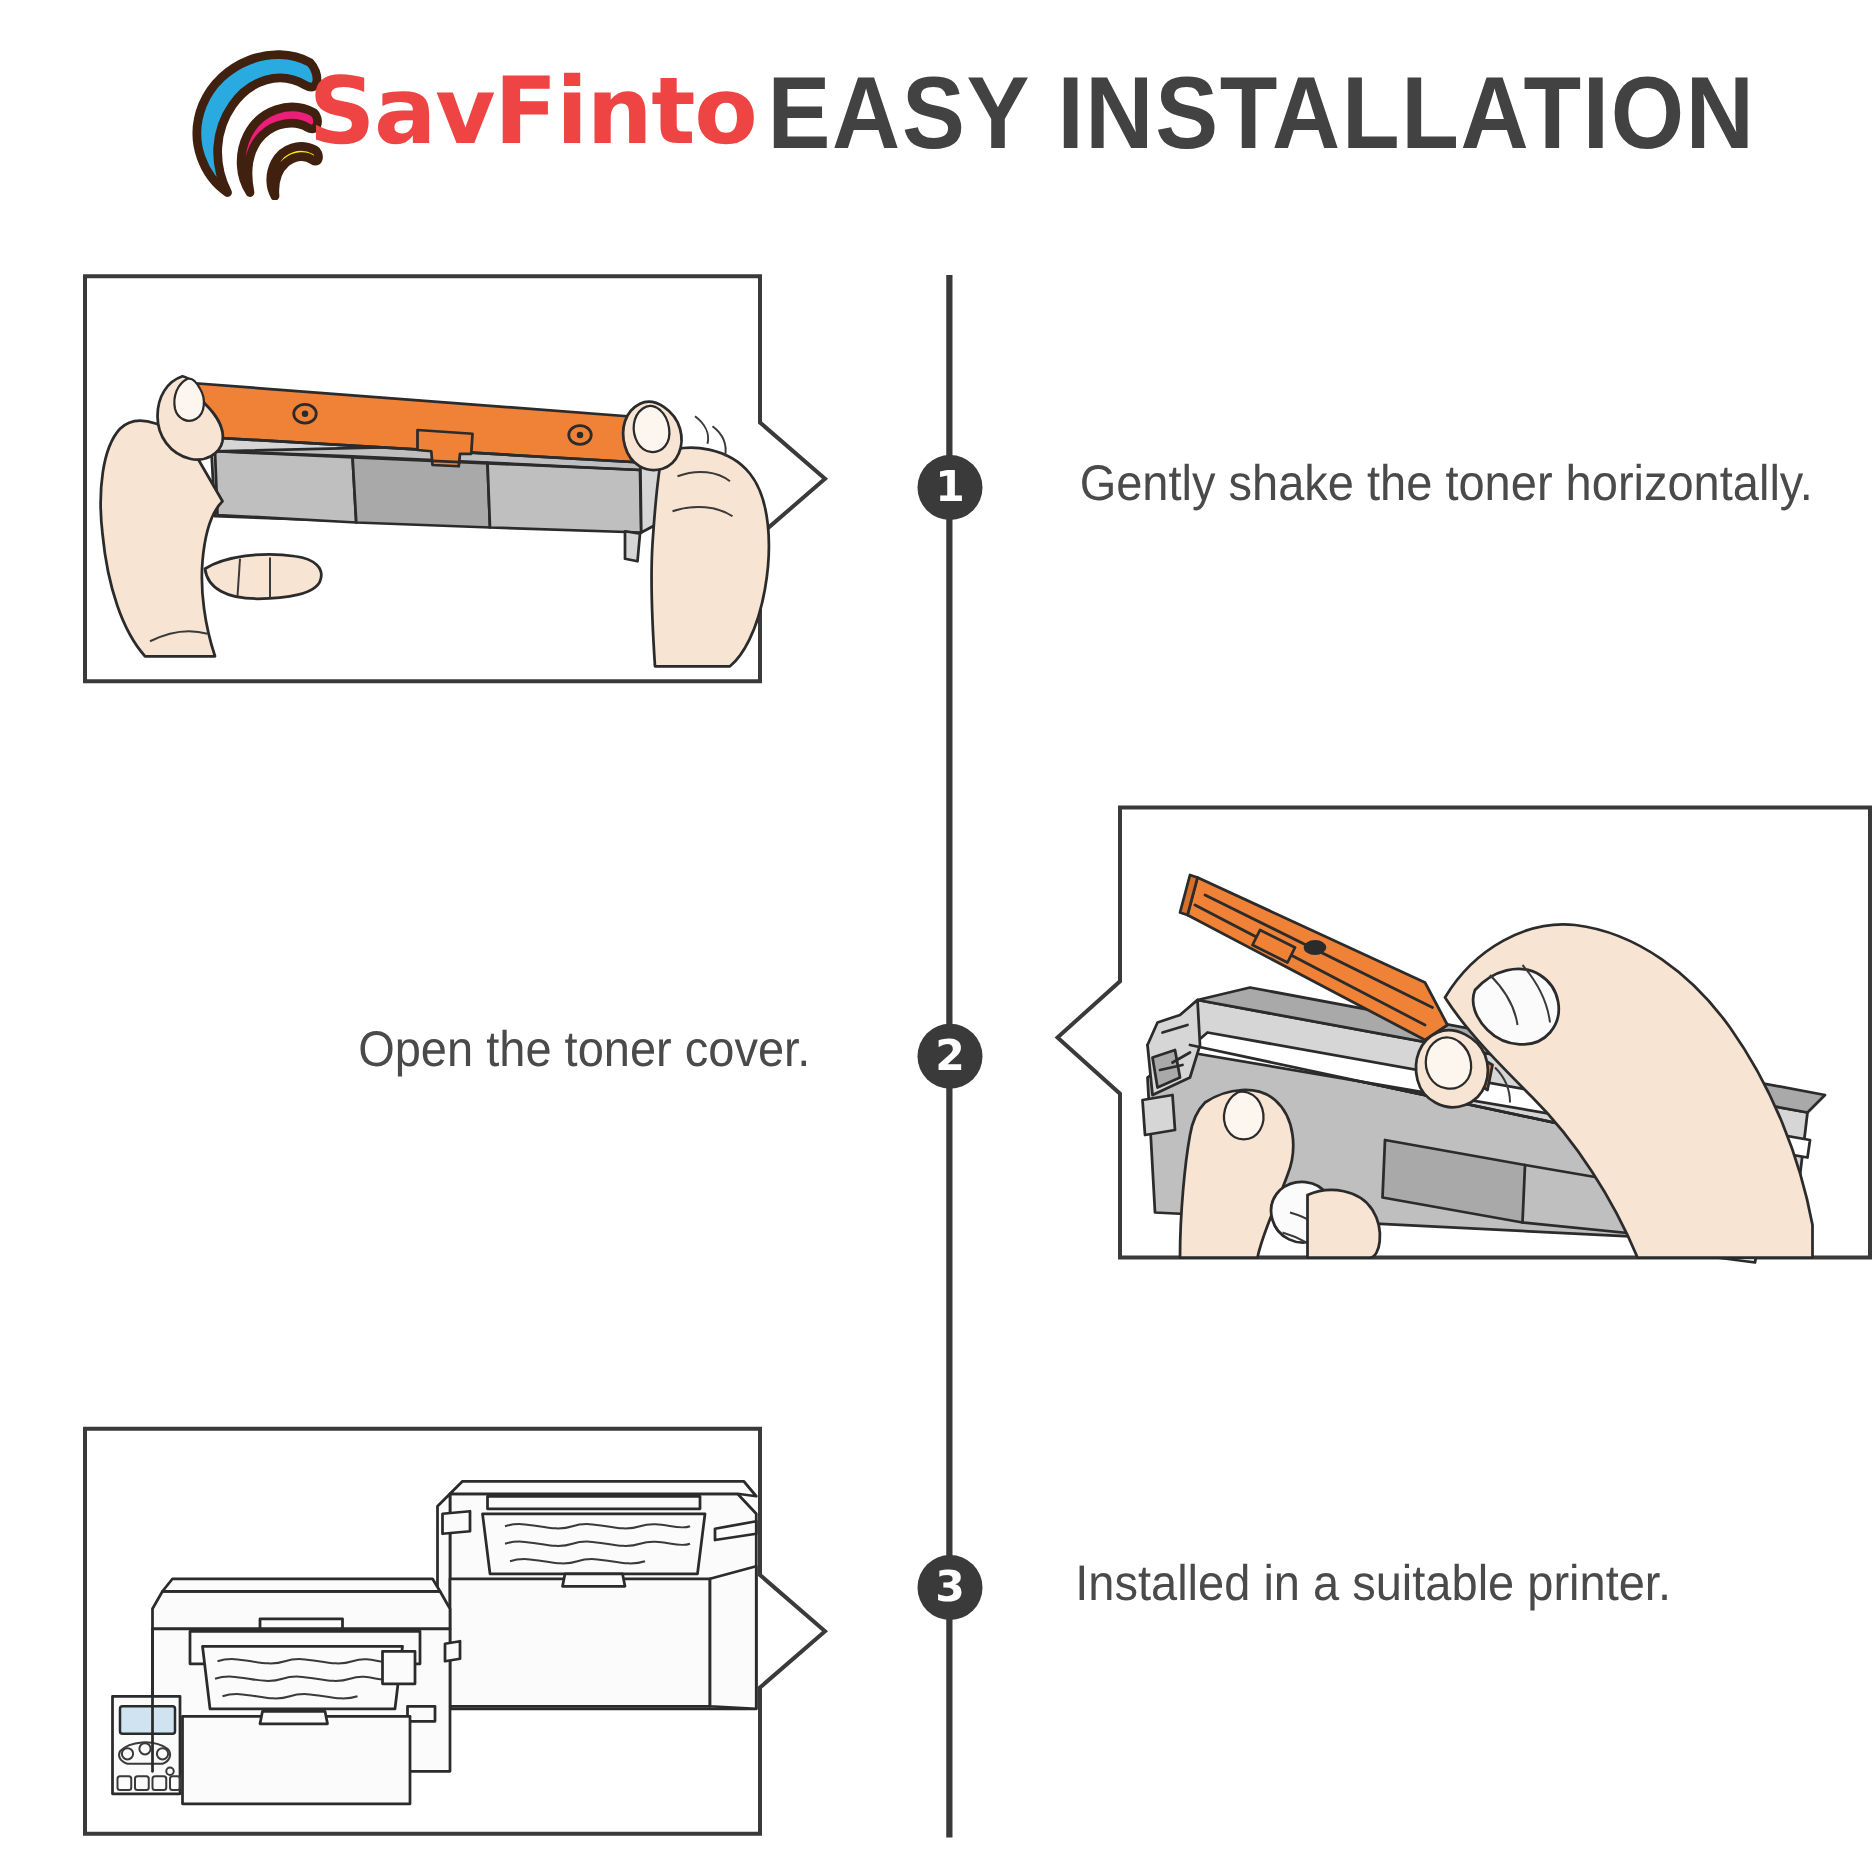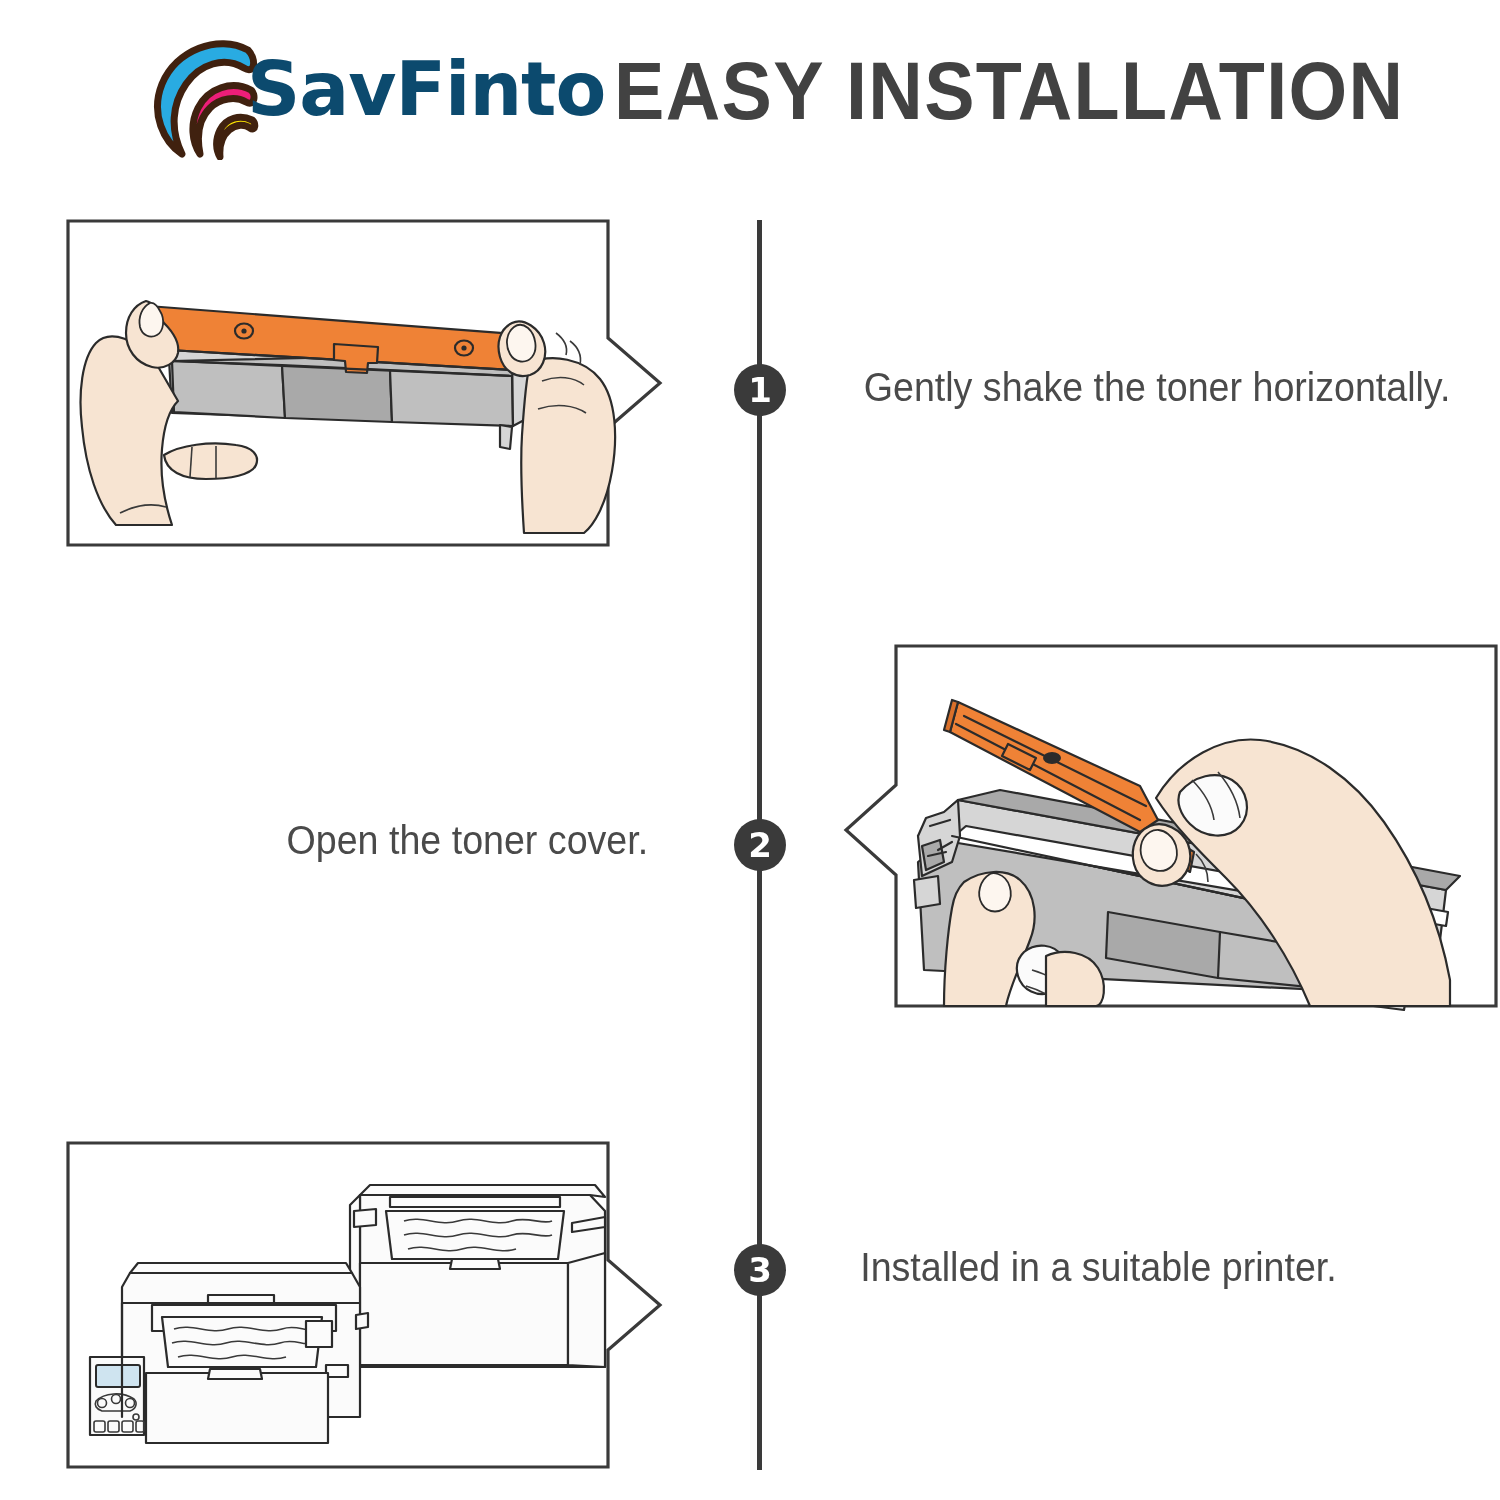--- a/index.html
+++ b/index.html
@@ -3,21 +3,21 @@
 <meta charset="utf-8">
 <style>
   html,body{margin:0;padding:0;background:#ffffff;}
   body{width:1500px;height:1500px;position:relative;overflow:hidden;
        font-family:"Liberation Sans","DejaVu Sans",sans-serif;}
 
   
   #header{position:absolute;left:0;top:0;width:1500px;height:180px;}
   #logo-mark{position:absolute;left:152px;top:38px;width:118px;height:122px;}
   #brand-name{position:absolute;left:247px;top:52px;font-size:74px;
-      font-weight:700;color:#0c4a6e;letter-spacing:-1px;line-height:1;
+      font-weight:700;color:#ef4444;letter-spacing:-1px;line-height:1;
       font-family:"DejaVu Sans",sans-serif;}
   #page-title{position:absolute;left:614px;top:48px;font-size:82px;
       font-weight:700;color:#424242;letter-spacing:1.5px;line-height:1.05;
       font-family:"Liberation Sans Narrow","Liberation Sans",sans-serif;
       transform:scaleX(0.92);transform-origin:left top;white-space:nowrap;}
 
   
   #timeline-spine{position:absolute;left:757px;top:220px;width:5px;height:1250px;
       background:#3a3a3a;}
 

